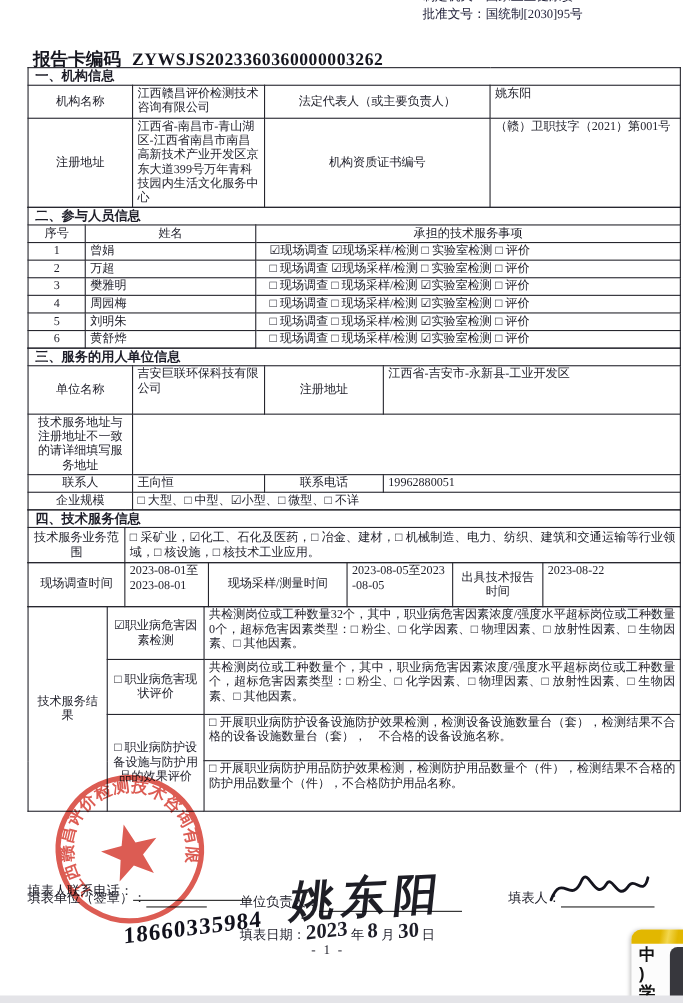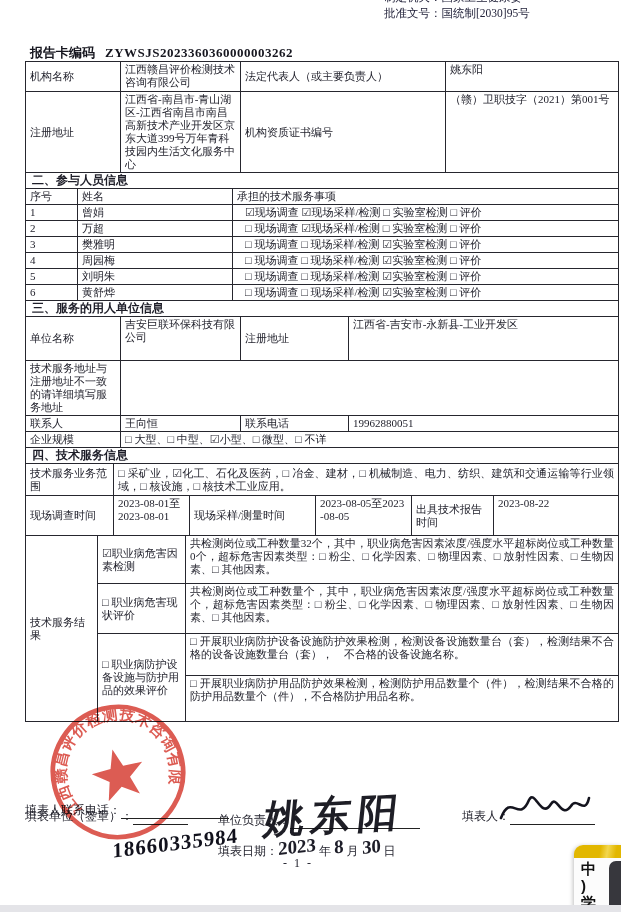--- a/index.html
+++ b/index.html
@@ -10,33 +10,33 @@
     font-family:"Liberation Serif","DejaVu Serif",serif;
     color:#1d1d28;
   }
 
   
   .meta { position:absolute; left:384px; top:0; font-size:11.5px; line-height:16px; color:#22223a; }
   .meta .clipped { position:absolute; top:-11px; left:0; white-space:nowrap; }
   .meta-lines { padding-top:5px; }
   .meta-lines div { white-space:nowrap; }
 
-  .report-code { position:absolute; left:30px; top:44px; font-size:13px; font-weight:bold; color:#16161f; }
+  .report-code { position:absolute; left:30px; top:44px; font-size:16px; font-weight:bold; color:#16161f; }
   .report-code .code { margin-left:10px; letter-spacing:.5px; }
 
   
   .doc { position:absolute; left:25px; top:62px; width:593px; }
   table.t { border-collapse:collapse; table-layout:fixed; width:593px; margin-top:-1px; }
   td {
     border:1px solid #26262e; font-size:11px; line-height:13px;
     padding:1px 4px; vertical-align:middle; overflow:hidden;
     word-break:break-all;
   }
   tr.sec td { font-weight:bold; font-size:12px; padding:1px 6px; }
-  .lbl { text-align:left; }
+  .lbl { text-align:center; }
   .val { text-align:left; }
   .top { vertical-align:top; }
   .just { text-align:justify; }
   .pad-l { padding-left:12px;margin-top:26px; }
 
   
   .f { position:absolute; font-size:12px; color:#1d1d28; white-space:nowrap; }
   .uline { display:inline-block; border-bottom:1px solid #222; height:13px; vertical-align:bottom; }
   .page-num { position:absolute; left:283px; top:856px; font-size:12px; letter-spacing:2px; }
   .sign-name {
@@ -90,20 +90,23 @@
 <div class="doc">
 
   <table class="t">
     <colgroup>
         <col style="width:95px">
         <col style="width:120px">
         <col style="width:205px">
         <col style="width:173px">
       </colgroup>
     <tbody>
+        <tr class="sec" style="height:16px">
+          <td colspan="4">一、机构信息</td>
+        </tr>
     <tr style="height:30px">
       <td class="lbl">机构名称</td>
       <td class="val top">江西赣昌评价检测技术咨询有限公司</td>
       <td class="lbl">法定代表人（或主要负责人）</td>
       <td class="val top">姚东阳</td>
     </tr>
     <tr style="height:74px">
       <td class="lbl">注册地址</td>
       <td class="val top">江西省-南昌市-青山湖区-江西省南昌市南昌高新技术产业开发区京东大道399号万年青科技园内生活文化服务中心</td>
       <td class="lbl">机构资质证书编号</td>

